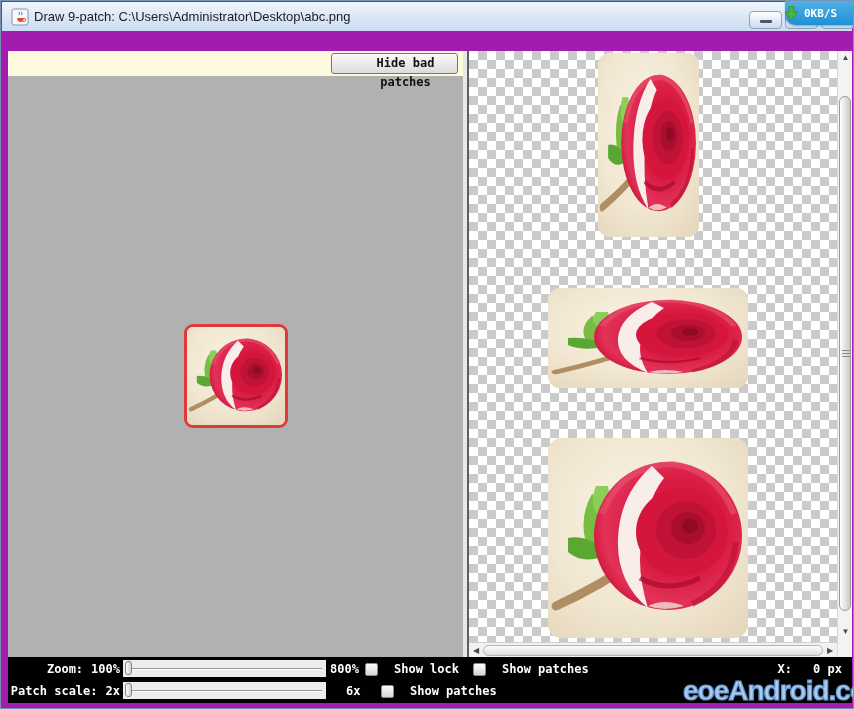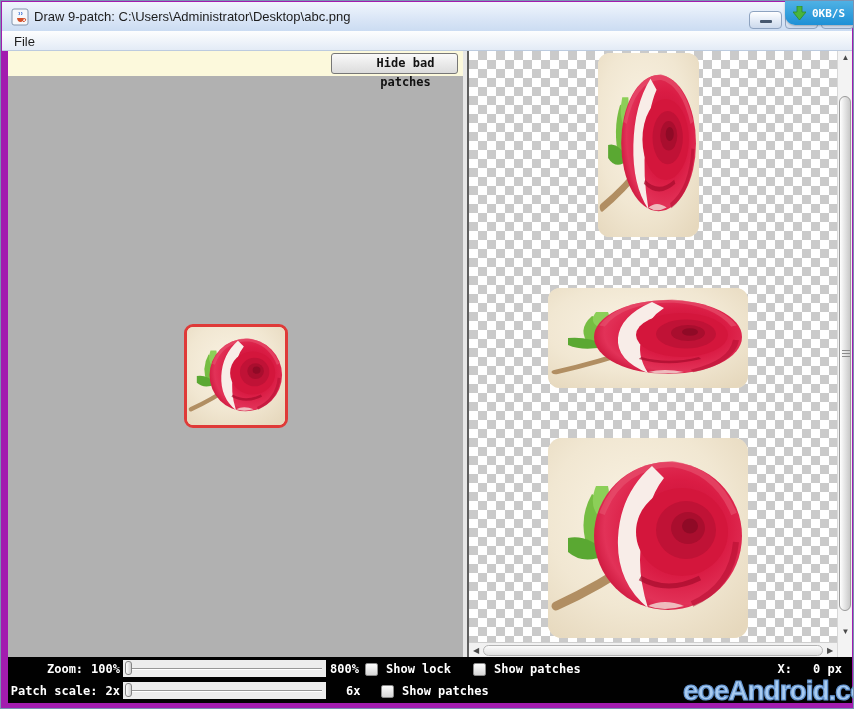--- a/index.html
+++ b/index.html
@@ -14,21 +14,21 @@
   .winbtn { position:absolute; top:10px; width:33px; height:18px; border:1px solid #8ea3c0; border-radius:4px;
     background:linear-gradient(#ffffff,#e7eef8 45%,#ccd9ec); }
   .winbtn .dash { position:absolute; left:10px; top:8px; width:12px; height:3px; background:#46576e; border-radius:1px; }
   .winbtn .box { position:absolute; left:10px; top:4px; width:12px; height:9px; border:2px solid #46576e; border-top-width:3px; border-radius:1px; }
   .winbtn .x { position:absolute; left:0; top:1px; width:100%; text-align:center; font-size:11px; font-weight:bold; color:#46576e; }
   #btn-min { left:748px; } #btn-max { left:784px; } #btn-close { left:820px; }
 
   
   .dl-badge { position:absolute; top:0; right:0; width:68px; height:24px; z-index:20;
     background:linear-gradient(#4fb1e4,#1e90d6); border-bottom-left-radius:10px;
-    display:flex; align-items:center; padding-left:8px; gap:6px; box-shadow:0 1px 2px rgba(0,0,0,.25); }
+    display:flex; align-items:center; gap:6px; box-shadow:0 1px 2px rgba(0,0,0,.25); }
   .dl-badge .speed { color:#fff; font-family:"DejaVu Sans Mono",monospace; font-size:11px; font-weight:bold; }
 
   
   .menubar { position:absolute; left:1px; right:1px; top:30px; height:20px;
     background:linear-gradient(#fdfefe,#e3ebf6); border-bottom:1px solid #bccbdf; }
   .menu-item { position:absolute; left:12px; top:3px; font-size:13px; color:#1e1e1e; }
 
   
   .left-pane { position:absolute; left:7px; top:50px; width:455px; height:606px; background:#b1b1b1; }
   .info-bar { position:absolute; left:0; top:0; right:0; height:25px; background:#fcf9dc; }
@@ -68,21 +68,21 @@
     font-family:"DejaVu Sans Mono",monospace; font-weight:bold; font-size:12px; color:#fff; }
   .bb-label { position:absolute; white-space:nowrap; }
   .lbl-right { width:112px; left:0; text-align:right; display:flex; justify-content:flex-end; gap:8px; }
   .row1 { top:5px; } .row2 { top:27px;padding-left:16px; }
   .slider { position:absolute; left:115px; width:203px; height:17px; background:#ededed; }
   .slider .track { position:absolute; left:4px; right:4px; top:8px; height:1px; background:#979797; box-shadow:0 1px 0 #fff; }
   .slider .thumb { position:absolute; left:2px; top:1px; width:7px; height:14px; border:1px solid #858585; border-radius:3px;
     background:linear-gradient(90deg,#fdfdfd,#cfcfcf); }
   .s1 { top:3px; } .s2 { top:25px; }
   .maxlbl { position:absolute; left:322px; }
-  .chk { position:absolute; display:flex; align-items:center; gap:8px; }
+  .chk { position:absolute; display:flex; align-items:center; gap:16px; }
   .chk .box { width:13px; height:13px; border:1px solid #8a8a8a; border-radius:2px; background:linear-gradient(#fdfdfd,#d6d6d6); }
   .c1 { left:357px; } .c2 { left:465px; }
   .coord { position:absolute; right:10px; top:5px; display:flex; gap:12px; }
   .coord .val { min-width:38px; text-align:right; }
 
   
   .watermark { position:absolute; left:682px; top:674px; z-index:30; font-size:28px; font-weight:bold;
     letter-spacing:-1px; color:#a9ccf1; -webkit-text-stroke:1.2px #6493cd;
     text-shadow:0 0 1px #6493cd; white-space:nowrap; }
 </style>
@@ -145,23 +145,20 @@
       <span class="x">✕</span>
     </div>
 
   <div class="dl-badge">
     <svg width="13" height="14" viewBox="0 0 13 14">
       <path d="M4 0 h5 v6 h4 l-6.5 8 -6.5 -8 h4 z" fill="#49b43e" stroke="#2f8c2a" stroke-width="0.8"></path>
     </svg>
     <span class="speed">0KB/S</span>
   </div>
 
-  <div class="menubar">
-    <span class="menu-item">File</span>
-  </div>
 
   <div class="left-pane">
     <div class="info-bar">
       <div class="hide-btn">Hide bad patches</div>
     </div>
     <div class="patch-image">
       <svg viewBox="0 0 100 100" preserveAspectRatio="none">
           <use href="#rose-art"></use>
         </svg>
     </div>

